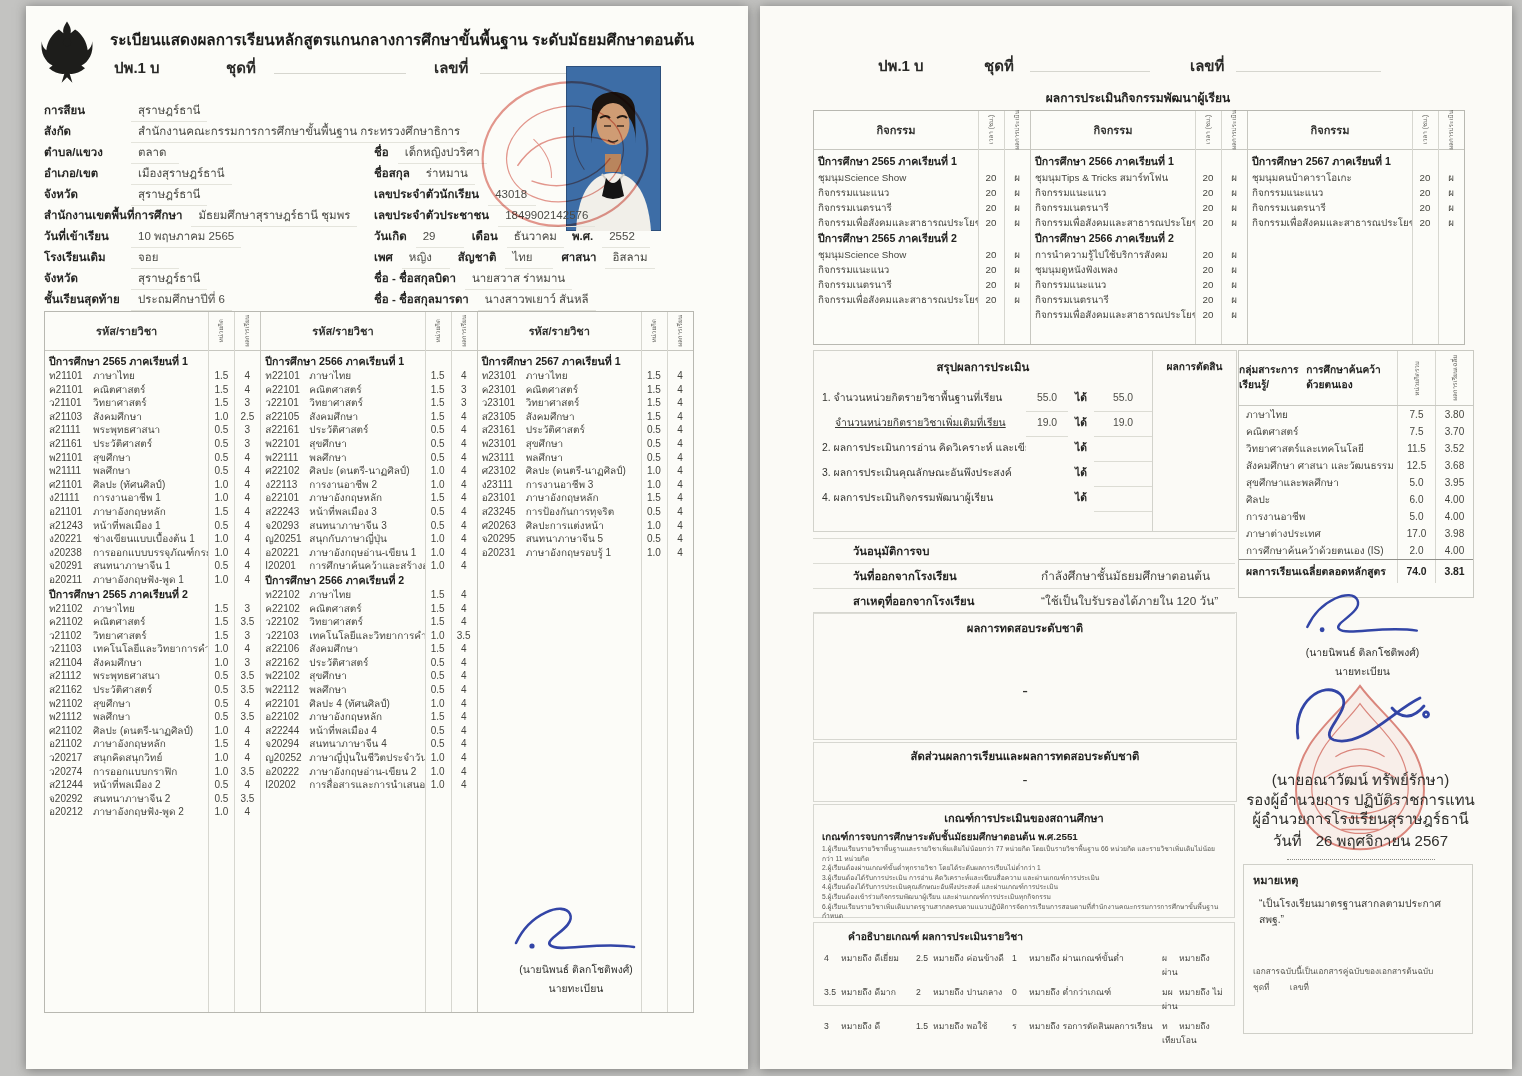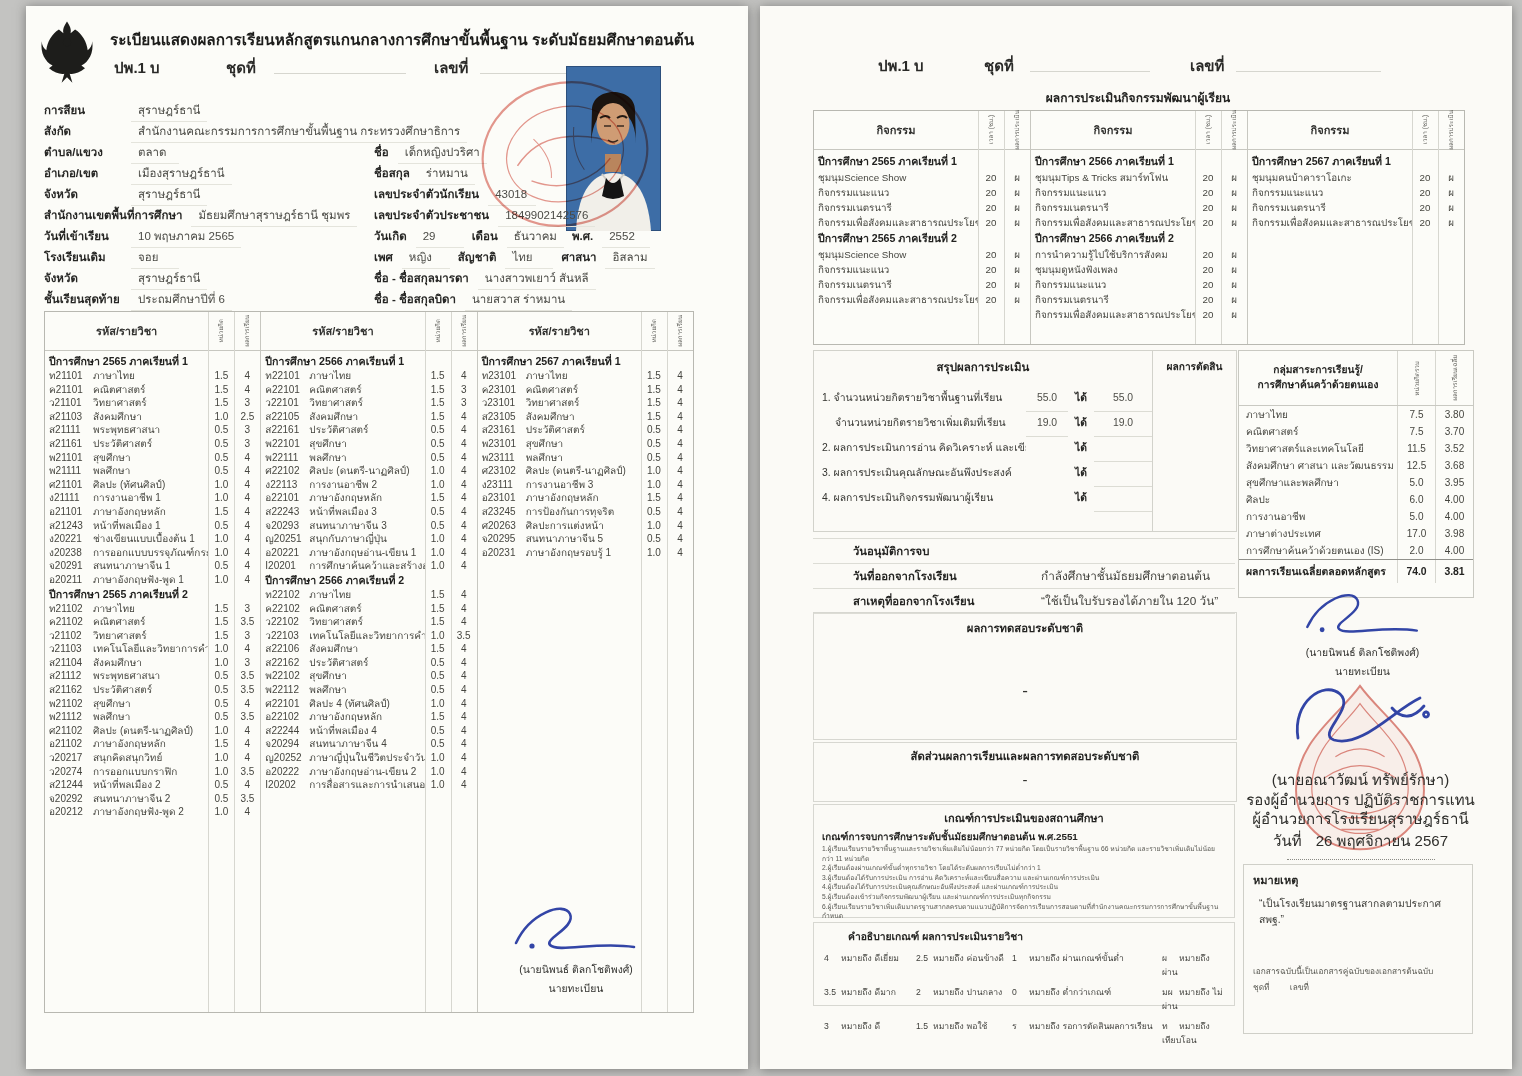--- a/index.html
+++ b/index.html
@@ -46,30 +46,30 @@
   .section-title{font-weight:700;font-size:12px;text-align:center;color:#21211f;}
 
   
   .sum-box{border:1px solid #d2d2cb;}
   .sum-title{position:absolute;left:0;top:7px;width:338px;text-align:center;font-weight:700;font-size:11.5px;color:#232321;}
   .dec-col{position:absolute;left:338px;top:0;bottom:0;width:83px;border-left:1px solid #d2d2cb;}
   .dec-title{margin-top:7px;text-align:center;font-weight:700;font-size:10.2px;color:#232321;white-space:nowrap;}
   .sum-rows{position:absolute;left:8px;top:36px;width:330px;}
   .sum-row{display:flex;height:25px;line-height:22px;font-size:10.4px;color:#33332f;}
   .sum-label{flex:1;white-space:nowrap;overflow:hidden;}
-  .sum-label.indent{padding-left:13px;}
+  .sum-label.indent{padding-left:13px;text-decoration:underline;}
   .sum-taken{width:42px;text-align:center;border-bottom:1px solid #dcdcd4;color:#4c4c46;}
   .sum-taken:empty{border-bottom:none;}
   .sum-got-label{width:26px;text-align:center;font-weight:700;color:#232321;}
   .sum-got{width:58px;text-align:center;border-bottom:1px solid #dcdcd4;color:#4c4c46;}
 
   
   .sg-panel{border:1px solid #c9c9c2;background:#fcfcf8;}
   .sg-head{height:54px;border-bottom:1px solid #c9c9c2;display:flex;}
-  .sg-head-name{flex:1;display:flex;flex-direction:column;align-items:center;justify-content:center;font-weight:700;font-size:10.2px;line-height:1.45;color:#232321;}
+  .sg-head-name{flex:1;display:flex;align-items:center;justify-content:center;font-weight:700;font-size:10.2px;line-height:1.45;color:#232321;}
   .sg-head-v{width:37px;border-left:1px solid #d7d7d0;display:flex;align-items:center;justify-content:center;}
   .sg-head-v i{font-style:normal;writing-mode:vertical-rl;transform:rotate(180deg);font-size:6.3px;color:#5d5d58;white-space:nowrap;}
   .sg-row{display:flex;height:17px;line-height:17px;font-size:10px;color:#45453f;}
   .sg-name{flex:1;padding-left:7px;white-space:nowrap;overflow:hidden;}
   .sg-credit{width:37px;text-align:center;border-left:1px solid #d7d7d0;}
   .sg-gpa{width:37px;text-align:center;border-left:1px solid #d7d7d0;}
   .sg-total{display:flex;height:23px;line-height:23px;border-top:1px solid #90908a;font-weight:700;font-size:10.4px;color:#232321;}
 
   
   .date-row{display:flex;height:24px;line-height:24px;border-bottom:1px solid #dddD6;border-bottom:1px solid #dcdcd5;font-size:11.3px;}
@@ -170,22 +170,22 @@
         <div class="info-row"><span class="info-label">จังหวัด</span><span class="info-value">สุราษฎร์ธานี</span></div>
         <div class="info-row"><span class="info-label">ชั้นเรียนสุดท้าย</span><span class="info-value">ประถมศึกษาปีที่ 6</span></div>
       </div>
     <div class="info-col" id="info-right" style="left:348px;top:136px;width:366px;">
         <div class="info-row"><span class="info-label">ชื่อ</span><span class="info-value">เด็กหญิงปวริศา</span></div>
         <div class="info-row"><span class="info-label">ชื่อสกุล</span><span class="info-value">ร่าหมาน</span></div>
         <div class="info-row"><span class="info-label">เลขประจำตัวนักเรียน</span><span class="info-value">43018</span></div>
         <div class="info-row"><span class="info-label">เลขประจำตัวประชาชน</span><span class="info-value">1849902142576</span></div>
         <div class="info-row"><span class="info-label">วันเกิด</span><span class="info-value">29</span><span class="info-label">เดือน</span><span class="info-value">ธันวาคม</span><span class="info-label">พ.ศ.</span><span class="info-value">2552</span></div>
         <div class="info-row"><span class="info-label">เพศ</span><span class="info-value">หญิง</span><span class="info-label">สัญชาติ</span><span class="info-value">ไทย</span><span class="info-label">ศาสนา</span><span class="info-value">อิสลาม</span></div>
+        <div class="info-row"><span class="info-label">ชื่อ - ชื่อสกุลบิดา</span><span class="info-value">นายสวาส ร่าหมาน</span></div>
         <div class="info-row"><span class="info-label">ชื่อ - ชื่อสกุลมารดา</span><span class="info-value">นางสาวพเยาว์ สันหลี</span></div>
-        <div class="info-row"><span class="info-label">ชื่อ - ชื่อสกุลบิดา</span><span class="info-value">นายสวาส ร่าหมาน</span></div>
       </div>
 
 
     <div class="gtable" id="grades-table" style="left:18px;top:305px;width:648px;height:700px;">
       <div class="ggroup">
         <div class="ghead">
           <span class="gh-name">รหัส/รายวิชา</span>
           <span class="gh-v">
               <i>หน่วยกิต</i>
             </span>

